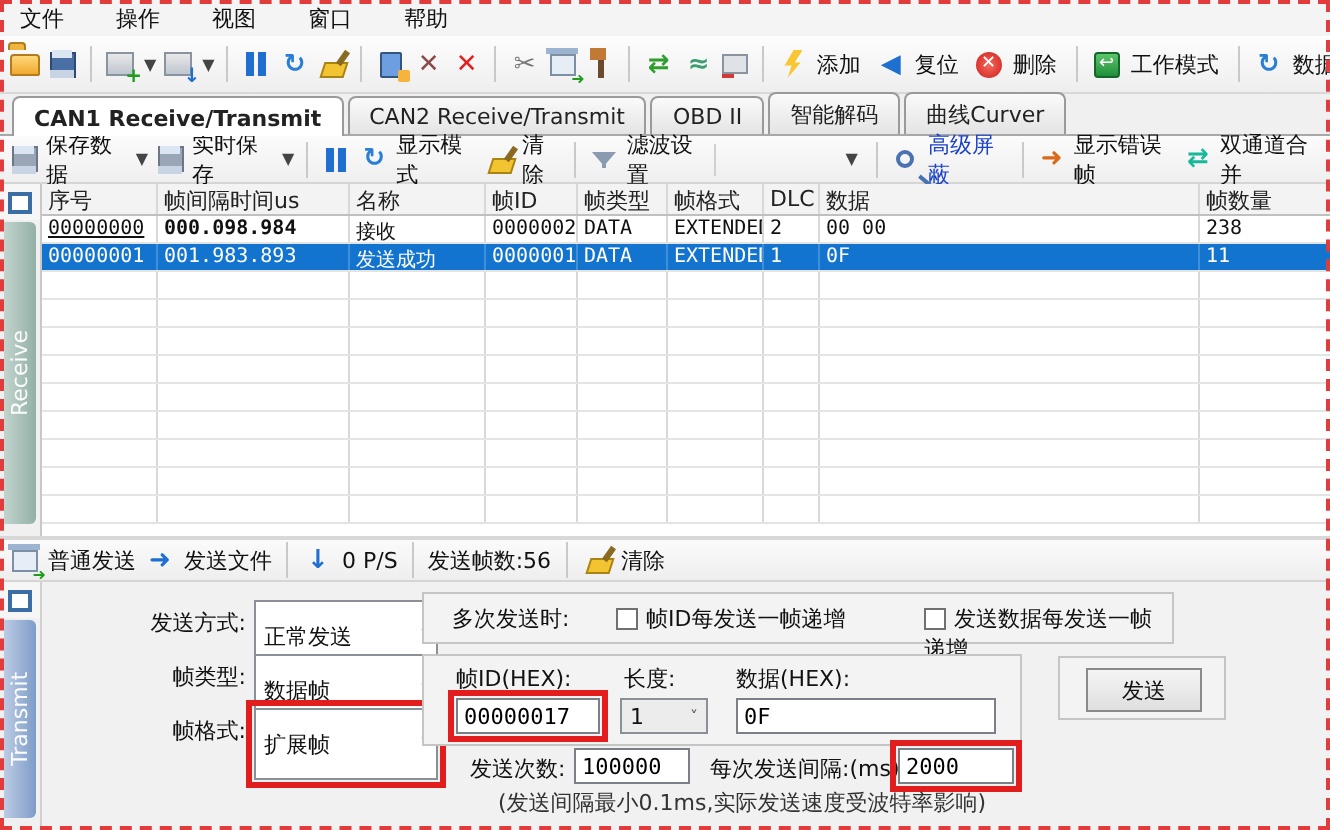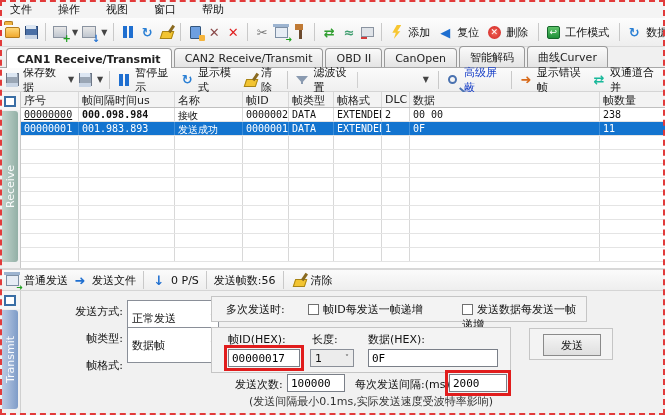--- a/index.html
+++ b/index.html
@@ -176,38 +176,37 @@
     <span class="tb-label">工作模式</span>
     <span class="sep"></span>
     <span class="i ic-refresh">↻</span>
     <span class="tb-label">数据转发</span>
   </div>
 
   <div class="tabstrip" id="tabstrip">
       <div class="tab active">CAN1 Receive/Transmit</div>
       <div class="tab">CAN2 Receive/Transmit</div>
       <div class="tab">OBD II</div>
-      <div class="tab">CanOpen</div>
       <div class="tab">智能解码</div>
       <div class="tab">曲线Curver</div>
     </div>
 
   <div class="rx-toolbar">
     <span class="i">
         <span class="ic-floppy gray"></span>
       </span>
     <span>保存数据</span>
     <span class="caret">▼</span>
     <span class="i">
         <span class="ic-floppy gray"></span>
       </span>
+    <span>实时保存</span>
     <span class="caret">▼</span>
     <span class="sep"></span>
     <span class="i ic-pause"></span>
-    <span>暂停显示</span>
     <span class="i ic-refresh">↻</span>
     <span>显示模式</span>
     <span class="i">
         <span class="ic-brush" style="position:relative;display:inline-block;"></span>
       </span>
     <span>清除</span>
     <span class="sep"></span>
     <span class="i">
         <span class="ic-funnel"></span>
       </span>
@@ -404,20 +403,24 @@
           <span class="sc">˅</span>
       </div>
 
       <div class="flabel" style="left:40px;top:40px;width:62px;text-align:right;">帧类型:</div>
       <div class="select" style="left:106px;top:36px;width:92px;">
         <span class="sv">数据帧</span>
           <span class="sc">˅</span>
       </div>
 
       <div class="flabel" style="left:40px;top:67px;width:62px;text-align:right;">帧格式:</div>
+      <div class="select red-box" style="left:106px;top:63px;width:92px;">
+        <span class="sv">扩展帧</span>
+          <span class="sc">˅</span>
+      </div>
 
       <div class="gbox" style="left:190px;top:5px;width:376px;height:26px;">
         <span style="position:absolute;left:14px;top:5px;">多次发送时:</span>
         <span style="position:absolute;left:96px;top:5px;"><span class="cb"></span><span>帧ID每发送一帧递增</span></span>
         <span style="position:absolute;left:250px;top:5px;"><span class="cb"></span><span>发送数据每发送一帧递增</span></span>
       </div>
 
       <div class="gbox" style="left:190px;top:36px;width:300px;height:46px;">
         <span style="position:absolute;left:16px;top:4px;">帧ID(HEX):</span>
         <input class="input red-box" style="left: 16px; top: 21px; width: 72px;" value="00000017">

